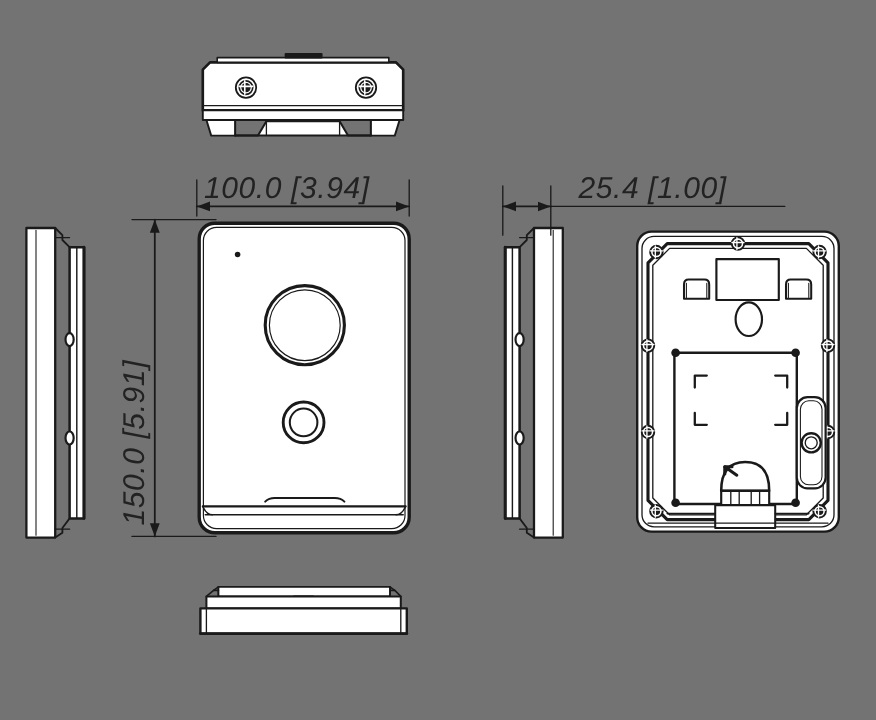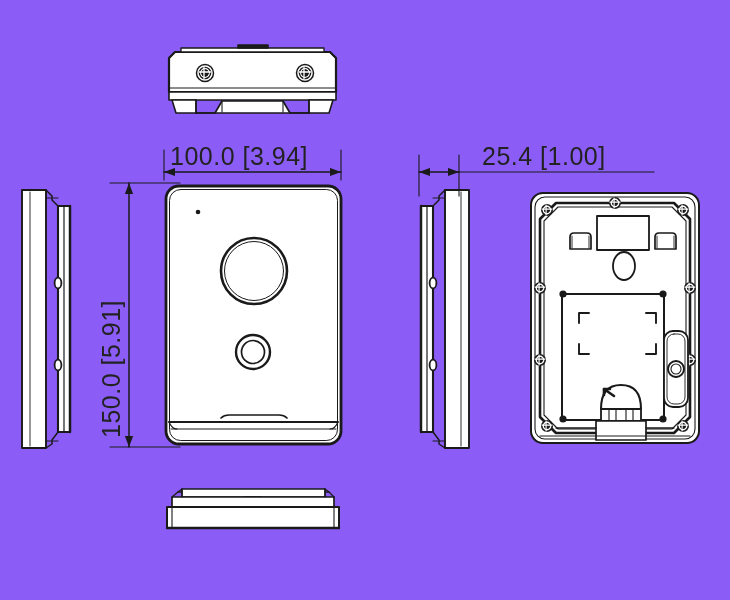--- a/index.html
+++ b/index.html
@@ -10,21 +10,22 @@
   body {
     width: 730px;
     height: 600px;
     overflow: hidden;
     font-family: "Liberation Sans", sans-serif;
   }
   #sheet {
     position: relative;
     width: 730px;
     height: 600px;
-    background: #8b5cf6;
+    background: #737373;
+    font-style: italic;
   }
   #drawing {
     position: absolute;
     top: 0;
     left: 0;
     width: 730px;
     height: 600px;
   }
   .dim-text {
     font-family: "Liberation Sans", sans-serif;

